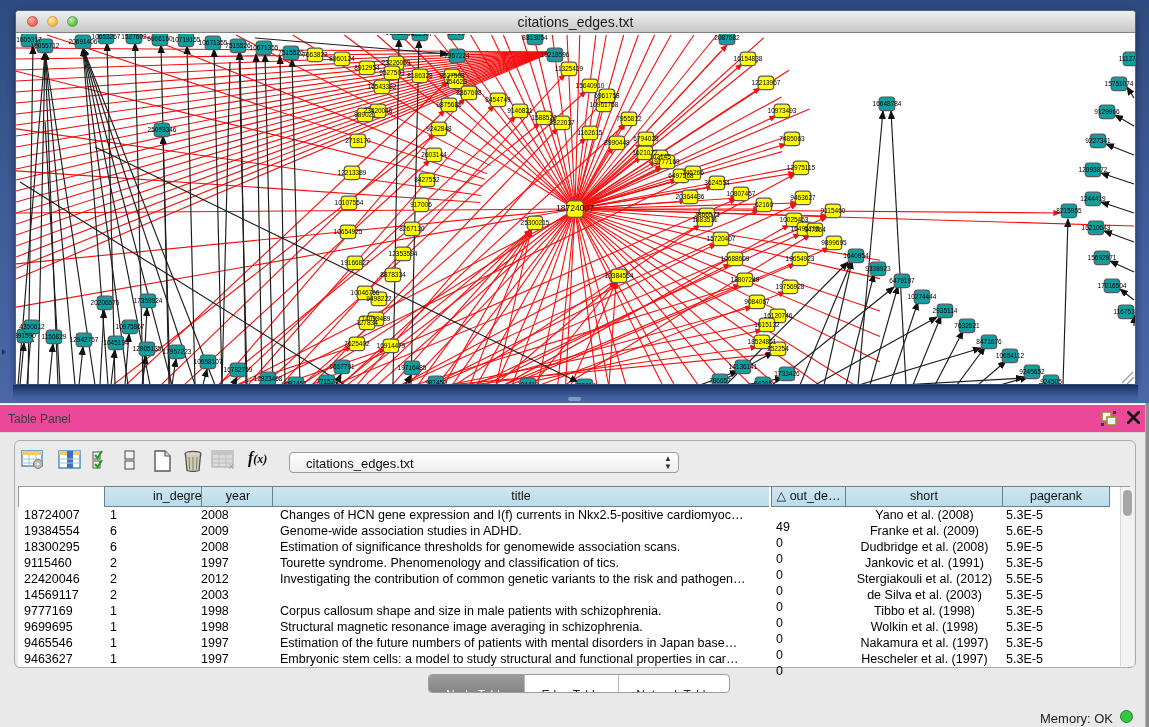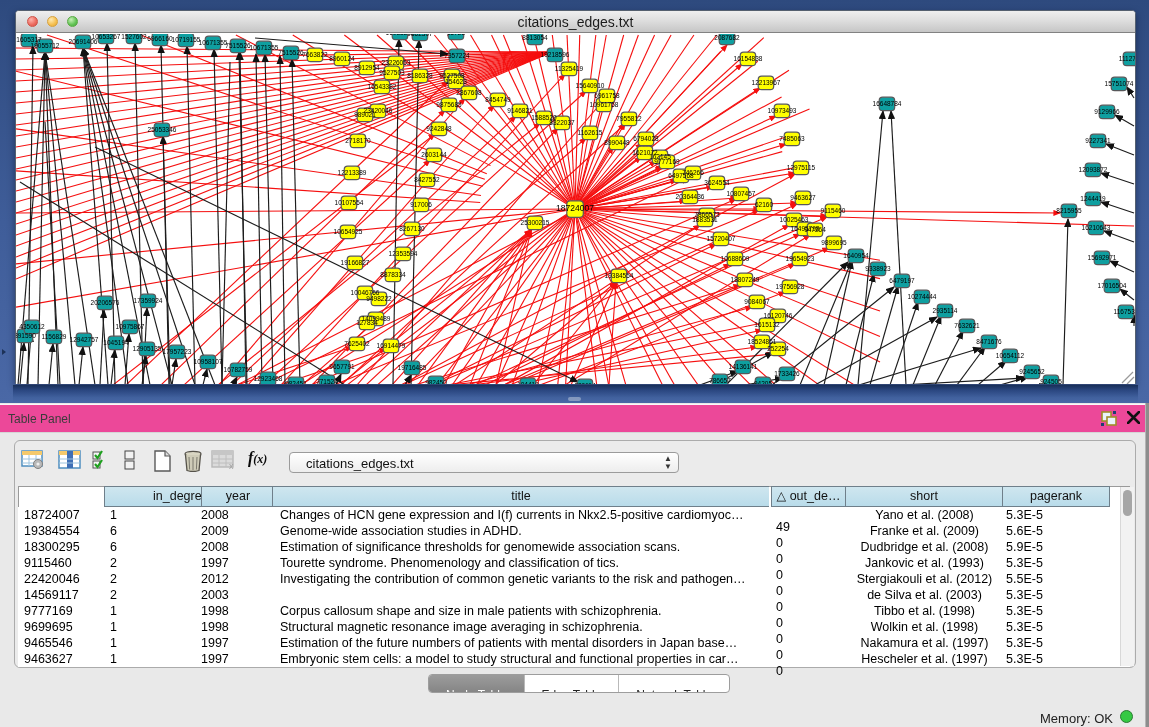--- a/index.html
+++ b/index.html
@@ -712,21 +712,21 @@
           <div class="c c4">0</div>
           <div class="c c5">Dudbridge et al. (2008)</div>
           <div class="c c6">5.9E‑5</div>
         </div>
         <div class="tr">
           <div class="c c0">9115460</div>
           <div class="c c1">2</div>
           <div class="c c2">1997</div>
           <div class="c c3">Tourette syndrome. Phenomenology and classification of tics.</div>
           <div class="c c4">0</div>
-          <div class="c c5">Jankovic et al. (1993)</div>
+          <div class="c c5">Jankovic et al. (1991)</div>
           <div class="c c6">5.3E‑5</div>
         </div>
         <div class="tr">
           <div class="c c0">22420046</div>
           <div class="c c1">2</div>
           <div class="c c2">2012</div>
           <div class="c c3">Investigating the contribution of common genetic variants to the risk and pathogen…</div>
           <div class="c c4">0</div>
           <div class="c c5">Stergiakouli et al. (2012)</div>
           <div class="c c6">5.5E‑5</div>

